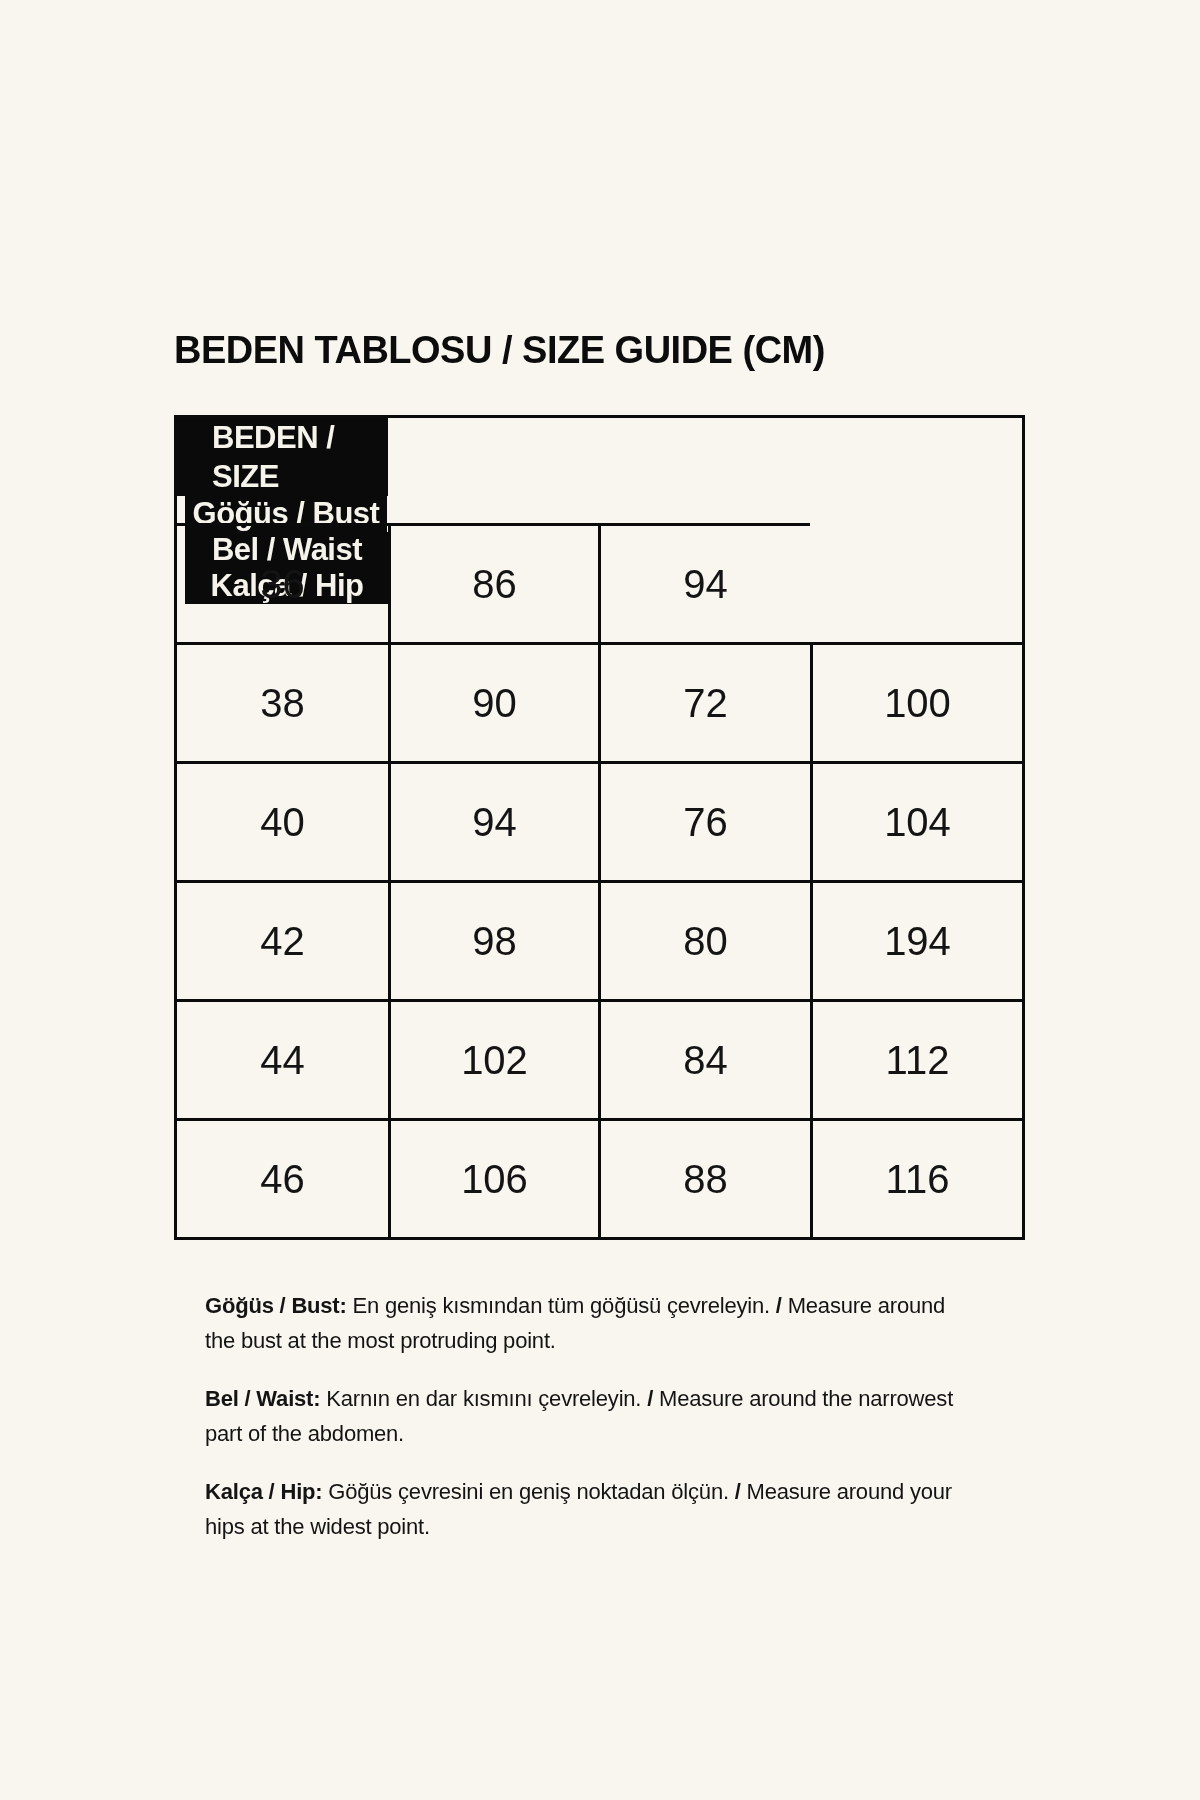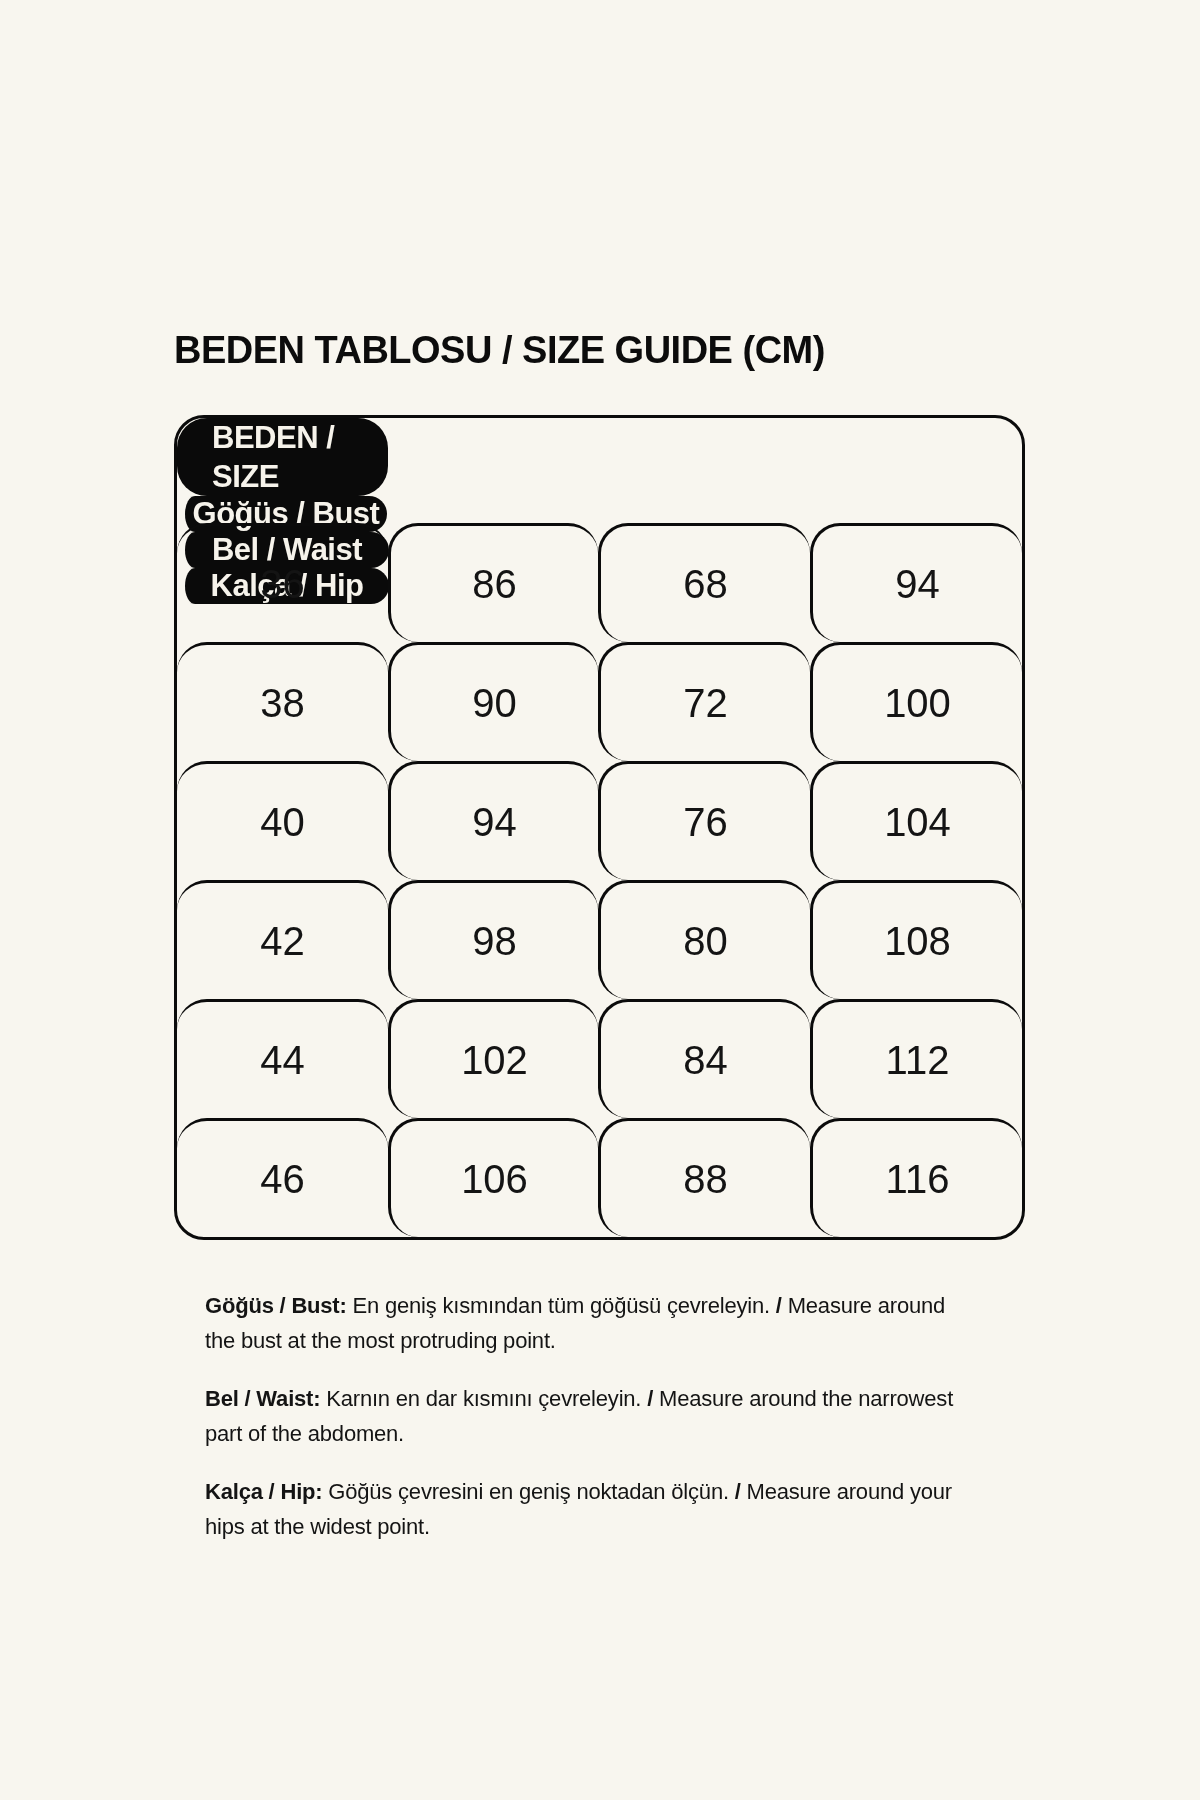--- a/index.html
+++ b/index.html
@@ -1,15 +1,15 @@
 <!DOCTYPE html>
 <html><head>
 <meta charset="utf-8">
 <style>
-  * { box-sizing: border-box; border-radius: 30px; }
+  * { box-sizing: border-box; }
   html, body { margin: 0; padding: 0; }
   body {
     width: 1200px;
     height: 1800px;
     background: #F8F6EF;
     font-family: "Liberation Sans", sans-serif;
     color: #151515;
     overflow: hidden;
   }
   .page {
@@ -94,21 +94,20 @@
         </div>
       </div>
       <div class="th col-2">Göğüs / Bust</div>
       <div class="th col-3">Bel / Waist</div>
       <div class="th col-4">Kalça / Hip</div>
     </div>
 
     <div class="body-row">
       <div class="cell cell-size col-1">36</div>
       <div class="cell col-2">86</div>
-      <div class="cell col-3">68</div>
       <div class="cell col-4">94</div>
     </div>
 
     <div class="body-row">
       <div class="cell cell-size col-1">38</div>
       <div class="cell col-2">90</div>
       <div class="cell col-3">72</div>
       <div class="cell col-4">100</div>
     </div>
 
@@ -116,21 +115,21 @@
       <div class="cell cell-size col-1">40</div>
       <div class="cell col-2">94</div>
       <div class="cell col-3">76</div>
       <div class="cell col-4">104</div>
     </div>
 
     <div class="body-row">
       <div class="cell cell-size col-1">42</div>
       <div class="cell col-2">98</div>
       <div class="cell col-3">80</div>
-      <div class="cell col-4">108</div>
+      <div class="cell col-4">194</div>
     </div>
 
     <div class="body-row">
       <div class="cell cell-size col-1">44</div>
       <div class="cell col-2">102</div>
       <div class="cell col-3">84</div>
       <div class="cell col-4">112</div>
     </div>
 
     <div class="body-row">

